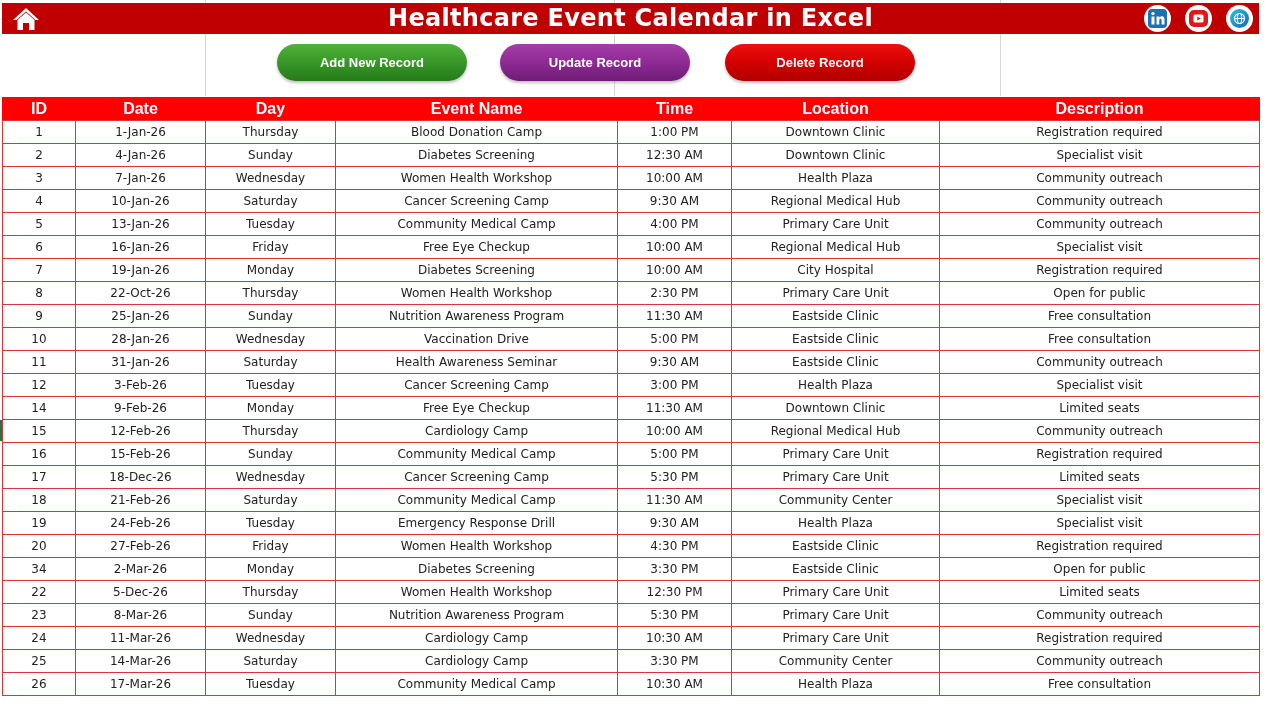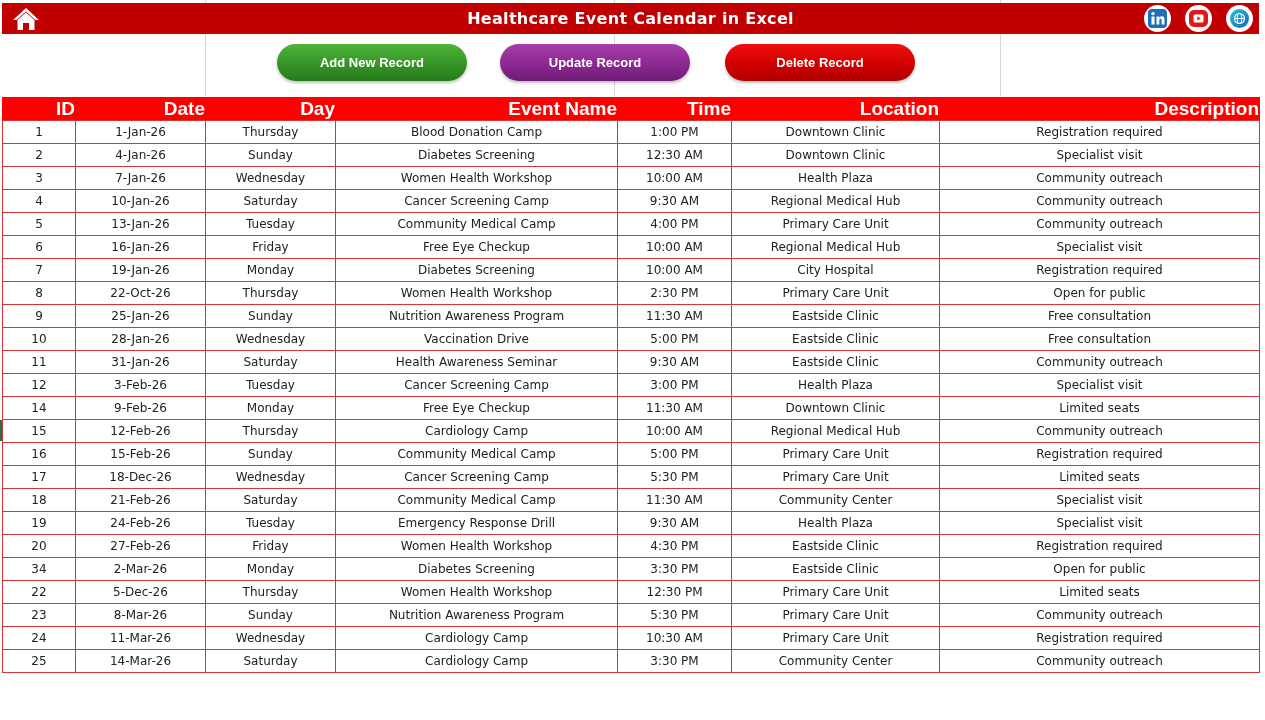--- a/index.html
+++ b/index.html
@@ -10,43 +10,43 @@
   .gridbg { position: absolute; left: 0; top: 0; width: 1265px; height: 720px; background: #fff; }
   .vline { position: absolute; top: 0; width: 1px; height: 96px; background: #d6d6d6; }
 
   .header {
     position: absolute; left: 2px; top: 3px; width: 1257px; height: 31px;
     background: #c00000;
   }
   .home-btn { position: absolute; left: 9px; top: 3px; width: 30px; height: 26px; cursor: pointer; }
   .title {
     position: absolute; left: 0; right: 0; top: 0; height: 31px; line-height: 31px;
-    text-align: center; color: #ffffff; font-weight: bold; font-size: 16px;
+    text-align: center; color: #ffffff; font-weight: bold; font-size: 24px;
     font-family: "DejaVu Sans", sans-serif; letter-spacing: 0.3px; border-radius: 6px;
   }
   .social { position: absolute; top: 2px; width: 27px; height: 27px; border-radius: 50%; background: #fff; cursor: pointer; }
   .social svg { position: absolute; left: 4px; top: 4px; }
 
   .actions { position: absolute; top: 44px; left: 0; width: 1265px; height: 40px; }
   .btn {
     position: absolute; height: 37px; border-radius: 19px; color: #fff; font-weight: bold;
     font-size: 13px; text-align: center; line-height: 37px; cursor: pointer;
     box-shadow: 0 2px 3px rgba(0,0,0,0.25);
   }
   .btn-add { left: 277px; width: 190px; background: linear-gradient(180deg, #4fb33a 0%, #3a9a2a 45%, #257a18 100%); }
   .btn-update { left: 500px; width: 190px; background: linear-gradient(180deg, #a53ea8 0%, #8e2a94 50%, #6e1c75 100%); }
   .btn-delete { left: 725px; width: 190px; background: linear-gradient(180deg, #ee1010 0%, #d40000 50%, #b00000 100%); }
 
   table.data {
     position: absolute; left: 2px; top: 97px; border-collapse: collapse; table-layout: fixed;
     width: 1257px;
   }
   table.data th {
-    background: #ff0000; color: #fff; font-weight: bold; font-size: 19px; height: 22px;
-    padding: 0; text-align: right; border: 1px solid #ff0000; border-bottom: 1px solid #d33;
+    background: #ff0000; color: #fff; font-weight: bold; font-size: 16px; height: 22px;
+    padding: 0; text-align: center; border: 1px solid #ff0000; border-bottom: 1px solid #d33;
   }
   table.data td {
     height: 22px; padding: 0; font-size: 12.5px; color: #222; text-align: center;
     border: 1px solid #d9343a; white-space: nowrap; overflow: hidden;
     font-family: "DejaVu Sans", sans-serif;
   }
   table.data tr.row td { font-size: 12px; }
   .sel-marker { position: absolute; left: 0; top: 420px; width: 2px; height: 21px; background: #217346; }
 </style>
 </head>
@@ -334,16 +334,25 @@
       </tr>
       <tr class="row">
         <td>25</td>
         <td>14-Mar-26</td>
         <td>Saturday</td>
         <td>Cardiology Camp</td>
         <td>3:30 PM</td>
         <td>Community Center</td>
         <td>Community outreach</td>
       </tr>
+      <tr class="row">
+        <td>26</td>
+        <td>17-Mar-26</td>
+        <td>Tuesday</td>
+        <td>Community Medical Camp</td>
+        <td>10:30 AM</td>
+        <td>Health Plaza</td>
+        <td>Free consultation</td>
+      </tr>
     </tbody>
 </table>
 
 <div class="sel-marker"></div>
 
 </body></html>

